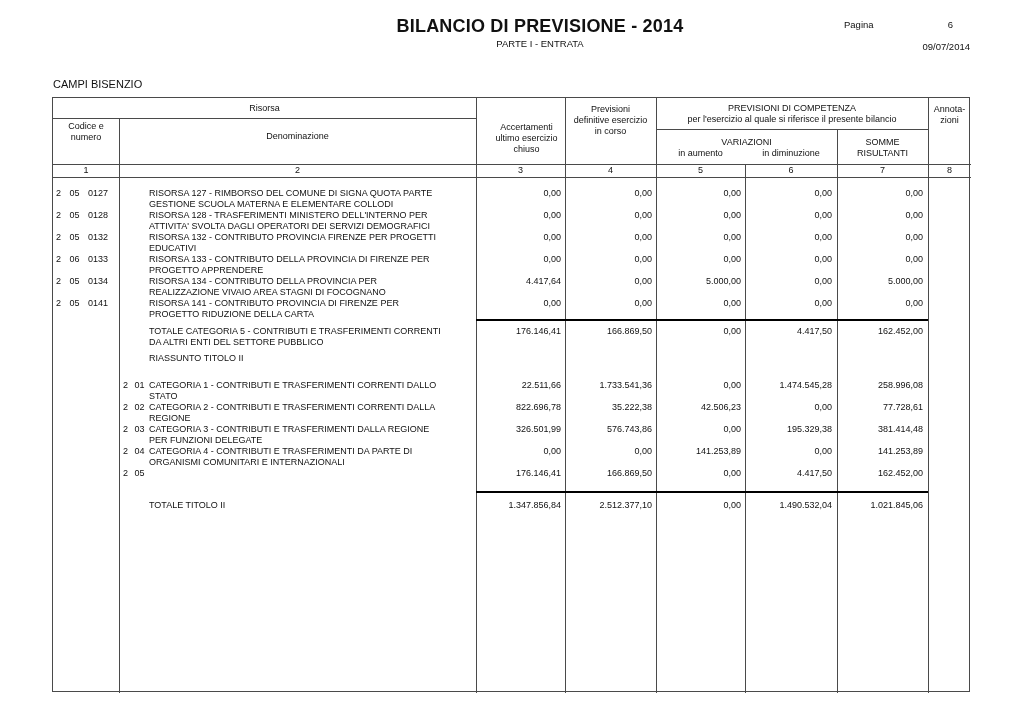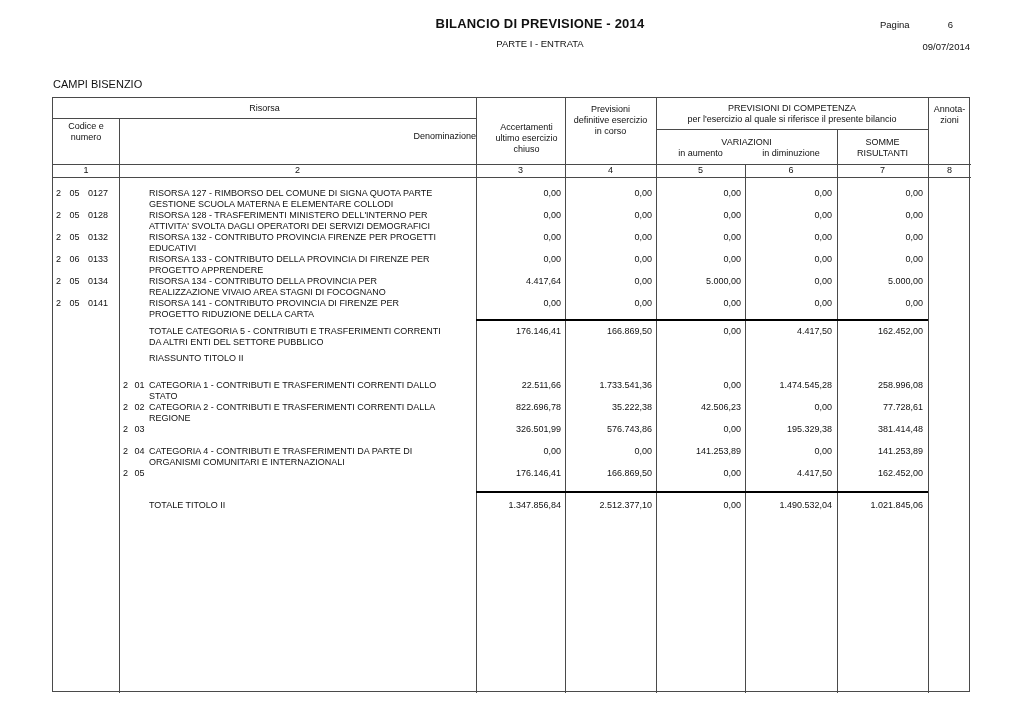--- a/index.html
+++ b/index.html
@@ -4,21 +4,21 @@
 <style>
   html,body{margin:0;padding:0;background:#fff;}
   .page{
     position:relative;width:1024px;height:724px;background:#ffffff;
     font-family:"Liberation Sans","DejaVu Sans",sans-serif;color:#111;
     overflow:hidden;
   }
   .abs{position:absolute;}
   .ctr{text-align:center;}
   .pre{white-space:pre-line;}
-  .doc-title{font-size:13px;font-weight:bold;letter-spacing:.2px;}
+  .doc-title{font-size:18px;font-weight:bold;letter-spacing:.2px;}
   .doc-sub{font-size:9.5px;}
   .meta{font-size:9.5px;}
   .entity{font-size:11px;}
   
   .tbl{position:absolute;left:52px;top:97px;width:918px;height:595px;
        border:1px solid #4a4a4a;box-sizing:border-box;font-size:9px;line-height:11px;}
   .vline{position:absolute;width:1px;background:#4a4a4a;}
   .hline{position:absolute;height:1px;background:#4a4a4a;}
   .sep{position:absolute;height:2px;background:#000;}
   .hcell{position:absolute;text-align:center;line-height:11px;}
@@ -35,21 +35,21 @@
   .v6{left:692px;width:87px}
   .v7{left:784px;width:86px}
 </style>
 </head>
 <body>
 
 <div class="page">
 
   <div class="abs ctr doc-title" style="left:56px;top:16px;width:968px;">BILANCIO DI PREVISIONE - 2014</div>
   <div class="abs ctr doc-sub" style="left:56px;top:38px;width:968px;">PARTE I - ENTRATA</div>
-  <div class="abs meta" style="left:880px;top:19px;text-align:center;">Pagina</div>
+  <div class="abs meta" style="left:844px;top:19px;text-align:center;">Pagina</div>
   <div class="abs meta" style="left:925px;top:19px;width:28px;text-align:right;">6</div>
   <div class="abs meta" style="left:880px;top:41px;width:90px;text-align:right;">09/07/2014</div>
   <div class="abs entity" style="left:53px;top:78px;">CAMPI BISENZIO</div>
 
   <div class="tbl">
 
     <div class="vline" style="left:66px;top:20px;height:575px;"></div>
     <div class="vline" style="left:423px;top:0;height:595px;"></div>
     <div class="vline" style="left:512px;top:0;height:595px;"></div>
     <div class="vline" style="left:603px;top:0;height:595px;"></div>
@@ -61,21 +61,21 @@
     <div class="hline" style="left:603px;top:31px;width:272px;"></div>
     <div class="hline" style="left:0;top:66px;width:918px;"></div>
     <div class="hline" style="left:0;top:79px;width:918px;"></div>
 
     <div class="sep" style="left:423px;top:221px;width:452px;"></div>
     <div class="sep" style="left:423px;top:393px;width:452px;"></div>
 
     <div class="hcell" style="left:0;top:5px;width:423px;">Risorsa</div>
     <div class="hcell pre" style="left:0;top:23px;width:66px;">Codice e
 numero</div>
-    <div class="hcell" style="left:66px;top:33px;width:357px;text-align:right;">Denominazione</div>
+    <div class="hcell" style="left:66px;top:33px;width:357px;">Denominazione</div>
     <div class="hcell pre" style="left:423px;top:24px;width:89px;margin-left:6px;">Accertamenti
 ultimo esercizio
 chiuso</div>
     <div class="hcell pre" style="left:512px;top:6px;width:91px;">Previsioni
 definitive esercizio
 in corso</div>
     <div class="hcell" style="left:603px;top:5px;width:272px;">PREVISIONI DI COMPETENZA</div>
     <div class="hcell" style="left:603px;top:16px;width:272px;">per l'esercizio al quale si riferisce il presente bilancio</div>
     <div class="hcell" style="left:603px;top:39px;width:181px;">VARIAZIONI</div>
     <div class="hcell" style="left:603px;top:50px;width:89px;">in aumento</div>
@@ -183,20 +183,22 @@
       <span class="c-name">CATEGORIA 2 - CONTRIBUTI E TRASFERIMENTI CORRENTI DALLA
 REGIONE</span>
       <span class="c-v v3">822.696,78</span>
       <span class="c-v v4">35.222,38</span>
       <span class="c-v v5">42.506,23</span>
       <span class="c-v v6">0,00</span>
       <span class="c-v v7">77.728,61</span>
     </div>
     <div class="trow" style="top:326px">
       <span class="c-catcode">2 03</span>
+      <span class="c-name">CATEGORIA 3 - CONTRIBUTI E TRASFERIMENTI DALLA REGIONE
+PER FUNZIONI DELEGATE</span>
       <span class="c-v v3">326.501,99</span>
       <span class="c-v v4">576.743,86</span>
       <span class="c-v v5">0,00</span>
       <span class="c-v v6">195.329,38</span>
       <span class="c-v v7">381.414,48</span>
     </div>
     <div class="trow" style="top:348px">
       <span class="c-catcode">2 04</span>
       <span class="c-name">CATEGORIA 4 - CONTRIBUTI E TRASFERIMENTI DA PARTE DI
 ORGANISMI COMUNITARI E INTERNAZIONALI</span>

